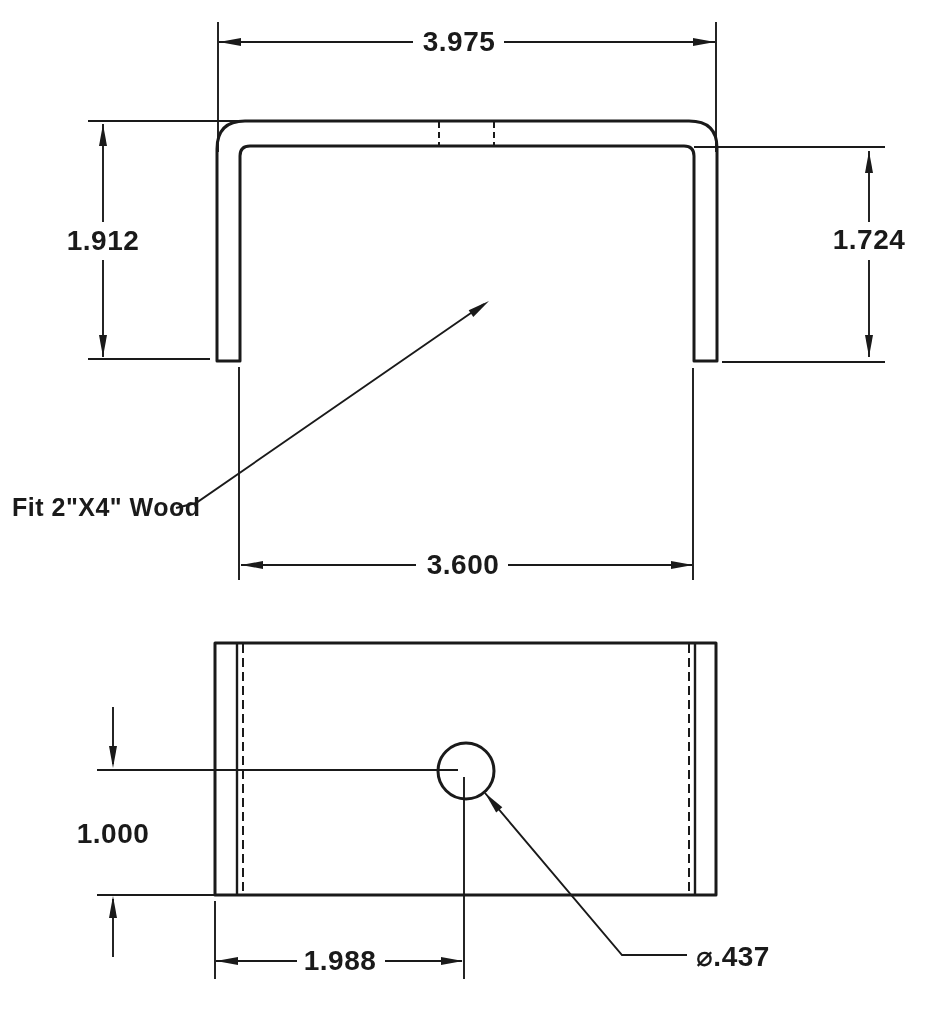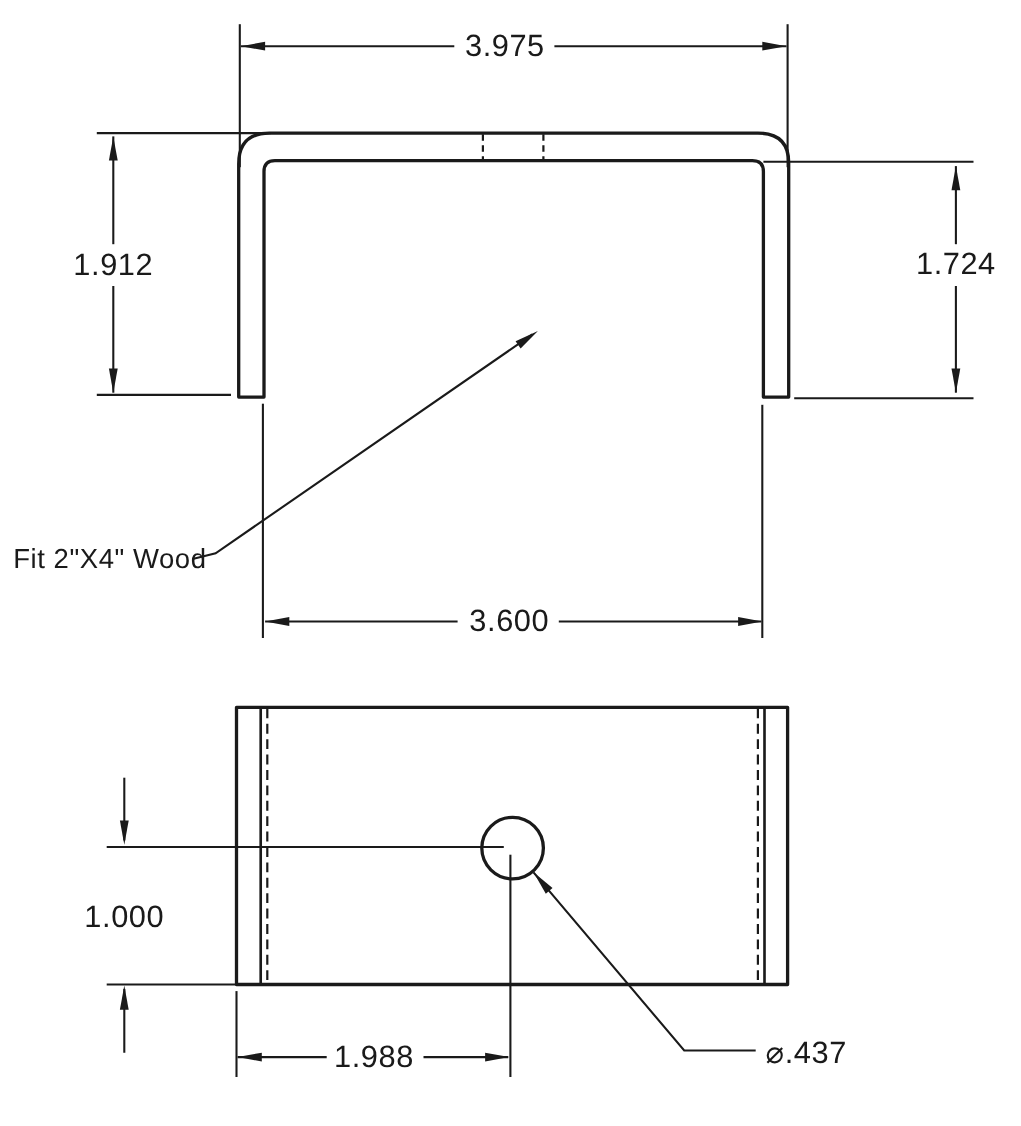--- a/index.html
+++ b/index.html
@@ -1,19 +1,19 @@
 <!DOCTYPE html>
 <html style="--ink: #1a1a1a; --paper: #ffffff;"><head>
 <meta charset="utf-8">
 <style>
   :root { --ink:#1a1a1a; --paper:#ffffff; }
   html,body { margin:0; padding:0; background:var(--paper); }
   .page {
     position:relative; width:928px; height:1024px;
-    background:var(--paper); overflow:hidden;
+    background:var(--paper); overflow:hidden;font-weight:bold;
   }
   svg { display:block; }
   .outline { fill:none; stroke:var(--ink); stroke-width:3; stroke-linejoin:round; stroke-linecap:butt; }
   .bend    { fill:none; stroke:var(--ink); stroke-width:2.4; }
   .bend-hidden { fill:none; stroke:var(--ink); stroke-width:2; stroke-dasharray:9 5; }
   .hiddenln { fill:none; stroke:var(--ink); stroke-width:2; stroke-dasharray:6 4; }
   .thin    { fill:none; stroke:var(--ink); stroke-width:1.9; }
   .ah      { fill:var(--ink); stroke:none; }
   text {
     font-family:"Liberation Sans","DejaVu Sans",sans-serif;

